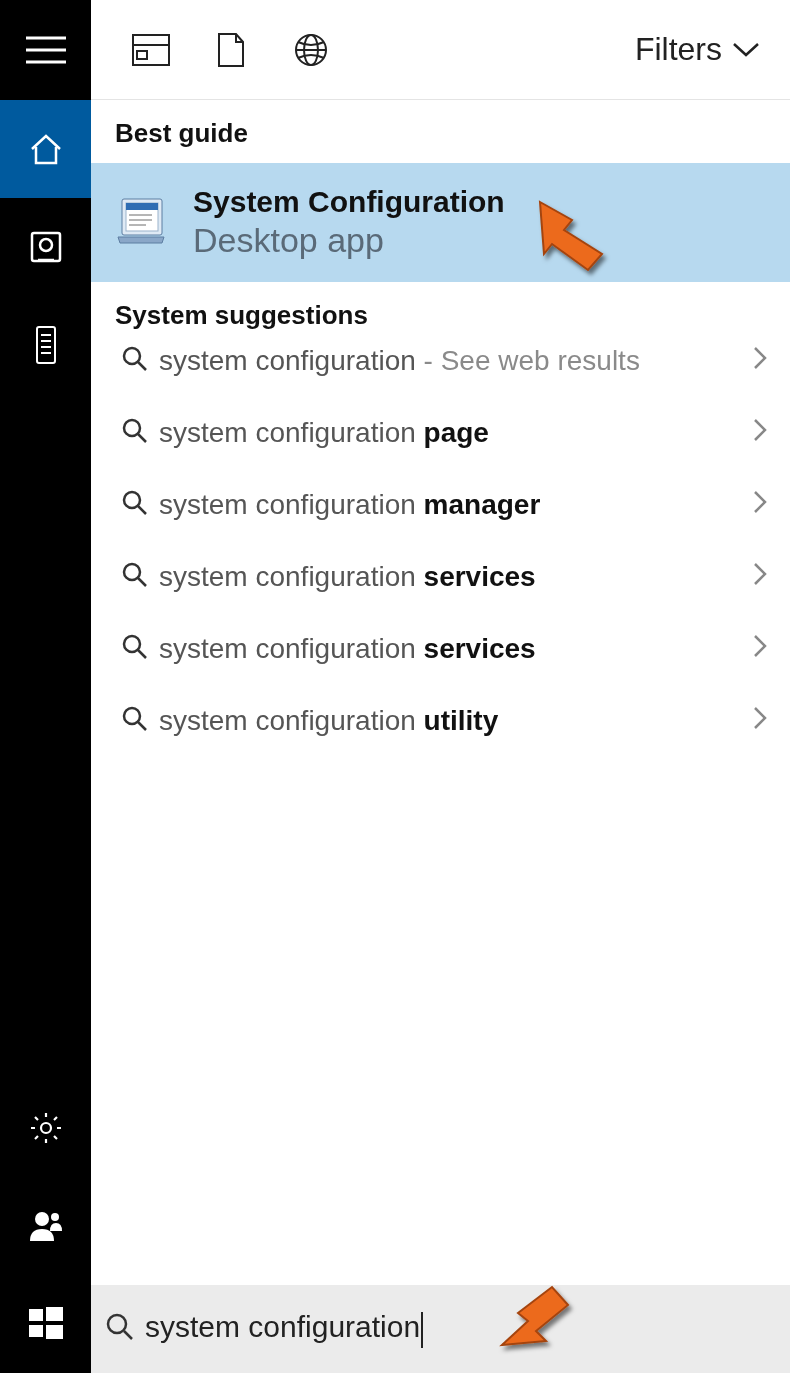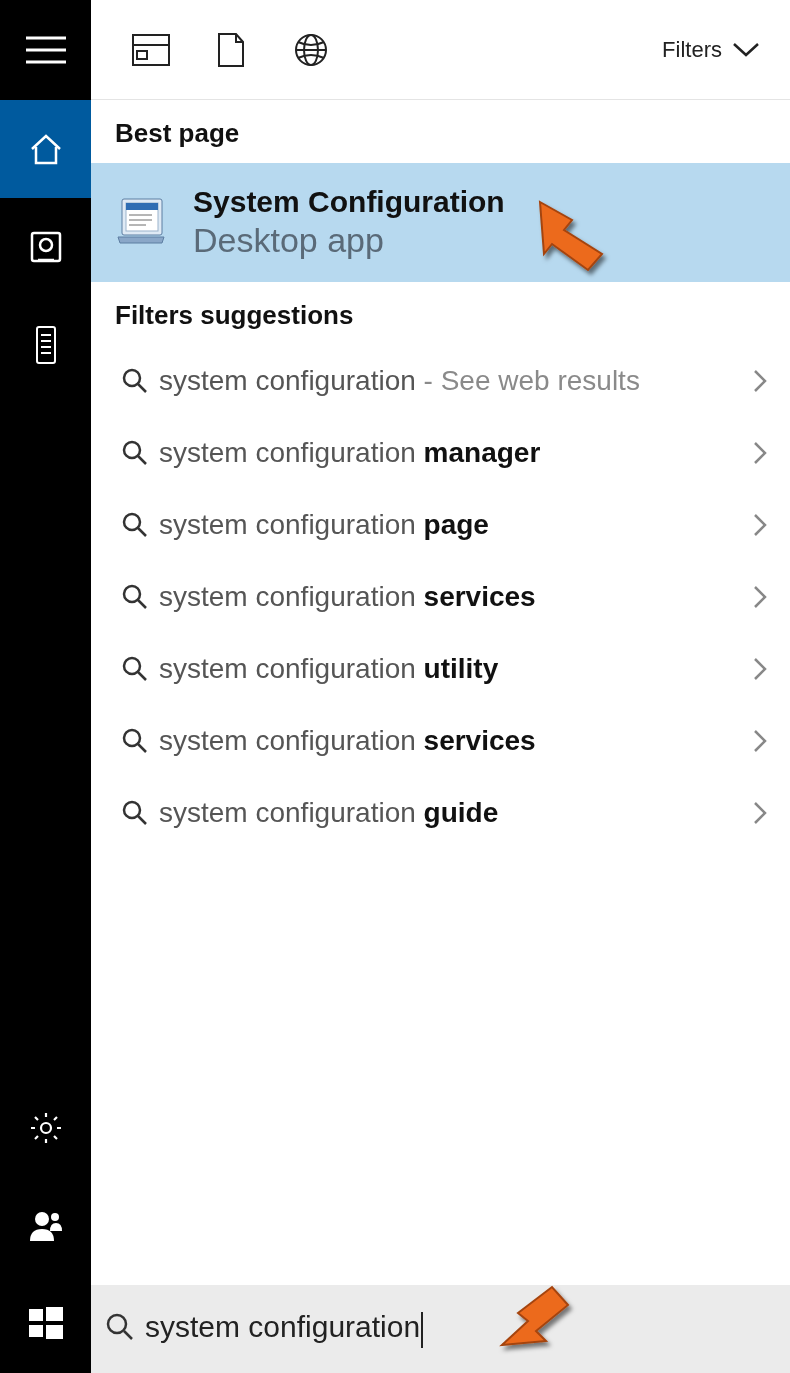--- a/index.html
+++ b/index.html
@@ -72,21 +72,21 @@
     display: flex;
     align-items: center;
     justify-content: center;
   }
   .top-icon svg { stroke: #222; fill: none; stroke-width: 2; }
   .top-row .spacer { flex: 1; }
   .filters {
     display: flex;
     align-items: center;
     gap: 10px;
-    font-size: 22px;
+    font-size: 32px;
     color: #222;
     padding-right: 10px;
   }
   .filters svg { stroke: #222; }
 
   
   .section-header {
     font-size: 26px;
     font-weight: 600;
     color: #111;
@@ -120,21 +120,21 @@
     margin-top: 2px;
   }
 
   
   .suggestions {
     display: flex;
     flex-direction: column;
   }
   .sugg-row {
     display: flex;
-    align-items: center;
+    align-items: flex-start;
     height: 72px;
     padding: 0 22px 0 20px;
   }
   .sugg-row .mag {
     width: 48px;
     display: flex;
     align-items: center;
     justify-content: center;
     flex-shrink: 0;
   }
@@ -285,41 +285,41 @@
       </div>
       <div class="spacer"></div>
       <div class="filters">
         <span>Filters</span>
         <svg width="28" height="16" viewBox="0 0 28 16">
           <path d="M2 2 L14 13 L26 2" fill="none" stroke-width="2.5"></path>
         </svg>
       </div>
     </div>
 
-    <div class="section-header">Best page</div>
+    <div class="section-header">Best guide</div>
 
     <div class="best-match-row">
       <div class="best-match-icon">
         <svg width="60" height="56" viewBox="0 0 60 56">
           <path d="M6 42 L52 42 L50 48 L8 48 Z" fill="#8aa7c8" stroke="#5d7ea2"></path>
           <rect x="10" y="4" width="40" height="36" rx="2" fill="#dfeaf5" stroke="#5d7ea2"></rect>
           <rect x="14" y="8" width="32" height="28" fill="#fff" stroke="#9bb3cc"></rect>
           <rect x="14" y="8" width="32" height="7" fill="#2f6db3"></rect>
           <line x1="17" y1="20" x2="40" y2="20" stroke="#6d6d6d"></line>
           <line x1="17" y1="25" x2="40" y2="25" stroke="#6d6d6d"></line>
           <line x1="17" y1="30" x2="34" y2="30" stroke="#6d6d6d"></line>
         </svg>
       </div>
       <div class="best-match-text">
         <div class="title">System Configuration</div>
         <div class="subtitle">Desktop app</div>
       </div>
     </div>
 
-    <div class="section-header">Filters suggestions</div>
+    <div class="section-header">System suggestions</div>
 
     <div class="suggestions" id="suggestions-list">
         <div class="sugg-row">
           <span class="mag">
             <svg width="28" height="28" viewBox="0 0 28 28" fill="none" stroke-width="2.5">
               <circle cx="11" cy="11" r="8"></circle>
               <line x1="17" y1="17" x2="25" y2="25"></line>
             </svg>
           </span>
           <span class="label"><span class="pre">system configuration</span><span class="bold"></span><span class="extra"> - See web results</span></span>
@@ -329,91 +329,77 @@
             </svg>
           </span>
         </div>
         <div class="sugg-row">
           <span class="mag">
             <svg width="28" height="28" viewBox="0 0 28 28" fill="none" stroke-width="2.5">
               <circle cx="11" cy="11" r="8"></circle>
               <line x1="17" y1="17" x2="25" y2="25"></line>
             </svg>
           </span>
+          <span class="label"><span class="pre">system configuration </span><span class="bold">page</span><span class="extra"></span></span>
+          <span class="chev">
+            <svg width="16" height="26" viewBox="0 0 16 26" fill="none" stroke-width="2.5">
+              <path d="M3 3 L13 13 L3 23"></path>
+            </svg>
+          </span>
+        </div>
+        <div class="sugg-row">
+          <span class="mag">
+            <svg width="28" height="28" viewBox="0 0 28 28" fill="none" stroke-width="2.5">
+              <circle cx="11" cy="11" r="8"></circle>
+              <line x1="17" y1="17" x2="25" y2="25"></line>
+            </svg>
+          </span>
           <span class="label"><span class="pre">system configuration </span><span class="bold">manager</span><span class="extra"></span></span>
           <span class="chev">
             <svg width="16" height="26" viewBox="0 0 16 26" fill="none" stroke-width="2.5">
               <path d="M3 3 L13 13 L3 23"></path>
             </svg>
           </span>
         </div>
         <div class="sugg-row">
           <span class="mag">
             <svg width="28" height="28" viewBox="0 0 28 28" fill="none" stroke-width="2.5">
               <circle cx="11" cy="11" r="8"></circle>
               <line x1="17" y1="17" x2="25" y2="25"></line>
             </svg>
           </span>
-          <span class="label"><span class="pre">system configuration </span><span class="bold">page</span><span class="extra"></span></span>
-          <span class="chev">
-            <svg width="16" height="26" viewBox="0 0 16 26" fill="none" stroke-width="2.5">
-              <path d="M3 3 L13 13 L3 23"></path>
-            </svg>
-          </span>
-        </div>
-        <div class="sugg-row">
-          <span class="mag">
-            <svg width="28" height="28" viewBox="0 0 28 28" fill="none" stroke-width="2.5">
-              <circle cx="11" cy="11" r="8"></circle>
-              <line x1="17" y1="17" x2="25" y2="25"></line>
-            </svg>
-          </span>
           <span class="label"><span class="pre">system configuration </span><span class="bold">services</span><span class="extra"></span></span>
           <span class="chev">
             <svg width="16" height="26" viewBox="0 0 16 26" fill="none" stroke-width="2.5">
               <path d="M3 3 L13 13 L3 23"></path>
             </svg>
           </span>
         </div>
         <div class="sugg-row">
           <span class="mag">
             <svg width="28" height="28" viewBox="0 0 28 28" fill="none" stroke-width="2.5">
               <circle cx="11" cy="11" r="8"></circle>
               <line x1="17" y1="17" x2="25" y2="25"></line>
             </svg>
           </span>
+          <span class="label"><span class="pre">system configuration </span><span class="bold">services</span><span class="extra"></span></span>
+          <span class="chev">
+            <svg width="16" height="26" viewBox="0 0 16 26" fill="none" stroke-width="2.5">
+              <path d="M3 3 L13 13 L3 23"></path>
+            </svg>
+          </span>
+        </div>
+        <div class="sugg-row">
+          <span class="mag">
+            <svg width="28" height="28" viewBox="0 0 28 28" fill="none" stroke-width="2.5">
+              <circle cx="11" cy="11" r="8"></circle>
+              <line x1="17" y1="17" x2="25" y2="25"></line>
+            </svg>
+          </span>
           <span class="label"><span class="pre">system configuration </span><span class="bold">utility</span><span class="extra"></span></span>
-          <span class="chev">
-            <svg width="16" height="26" viewBox="0 0 16 26" fill="none" stroke-width="2.5">
-              <path d="M3 3 L13 13 L3 23"></path>
-            </svg>
-          </span>
-        </div>
-        <div class="sugg-row">
-          <span class="mag">
-            <svg width="28" height="28" viewBox="0 0 28 28" fill="none" stroke-width="2.5">
-              <circle cx="11" cy="11" r="8"></circle>
-              <line x1="17" y1="17" x2="25" y2="25"></line>
-            </svg>
-          </span>
-          <span class="label"><span class="pre">system configuration </span><span class="bold">services</span><span class="extra"></span></span>
-          <span class="chev">
-            <svg width="16" height="26" viewBox="0 0 16 26" fill="none" stroke-width="2.5">
-              <path d="M3 3 L13 13 L3 23"></path>
-            </svg>
-          </span>
-        </div>
-        <div class="sugg-row">
-          <span class="mag">
-            <svg width="28" height="28" viewBox="0 0 28 28" fill="none" stroke-width="2.5">
-              <circle cx="11" cy="11" r="8"></circle>
-              <line x1="17" y1="17" x2="25" y2="25"></line>
-            </svg>
-          </span>
-          <span class="label"><span class="pre">system configuration </span><span class="bold">guide</span><span class="extra"></span></span>
           <span class="chev">
             <svg width="16" height="26" viewBox="0 0 16 26" fill="none" stroke-width="2.5">
               <path d="M3 3 L13 13 L3 23"></path>
             </svg>
           </span>
         </div>
       </div>
 
   </div>
 

